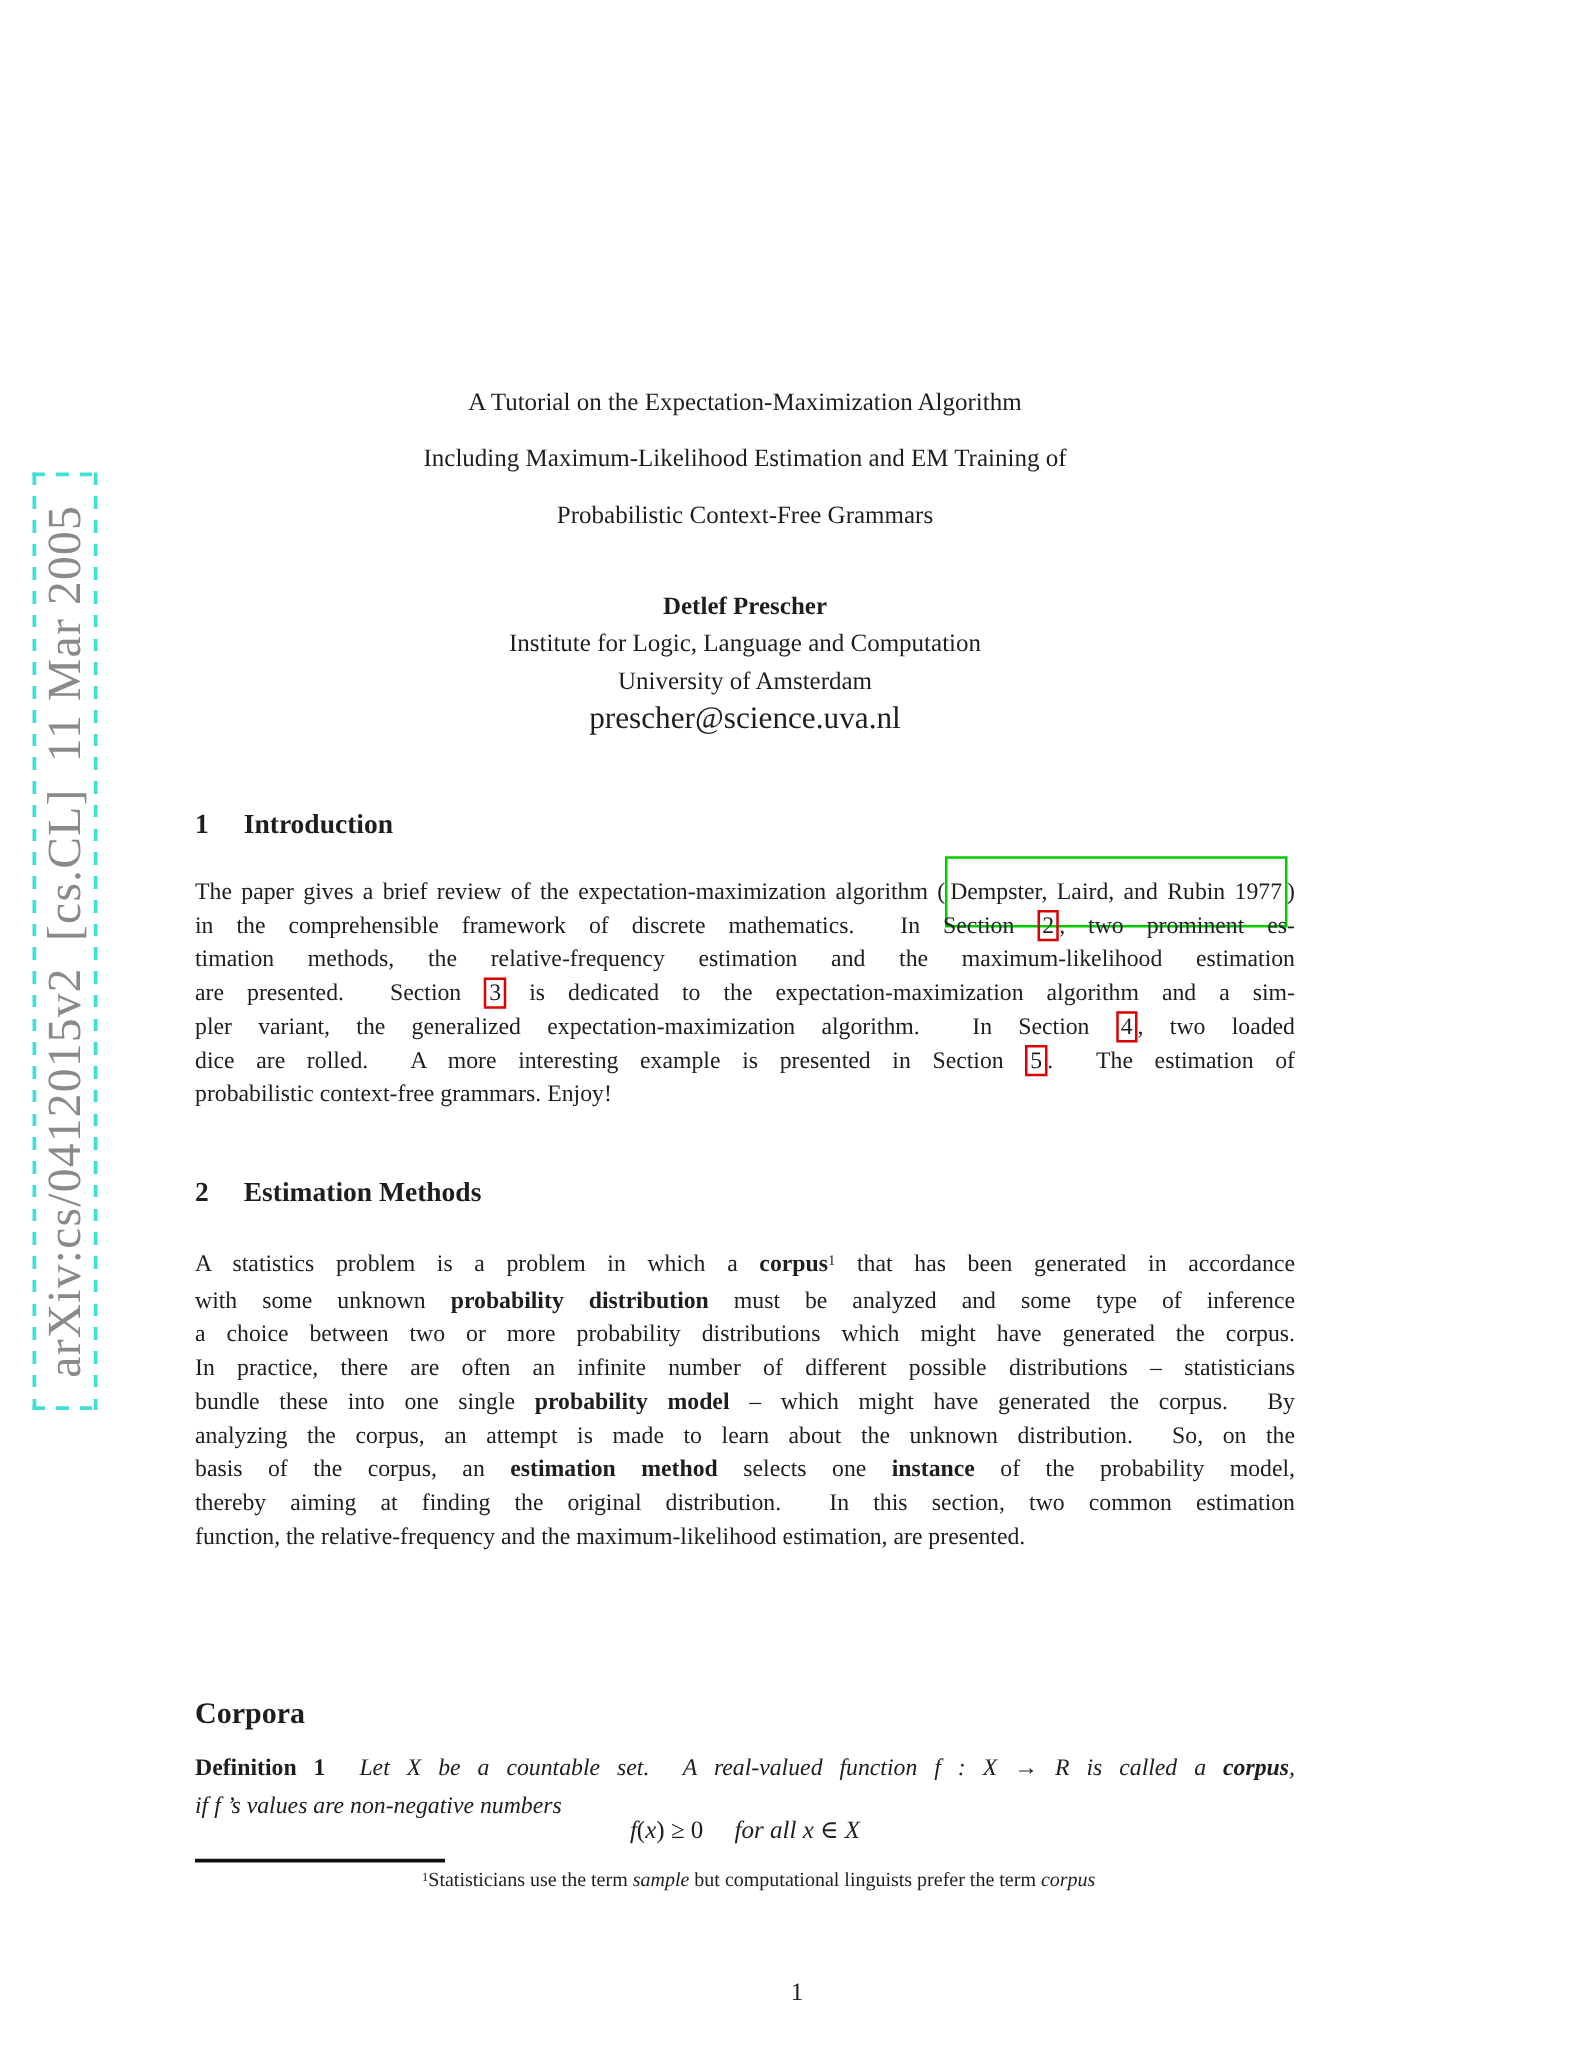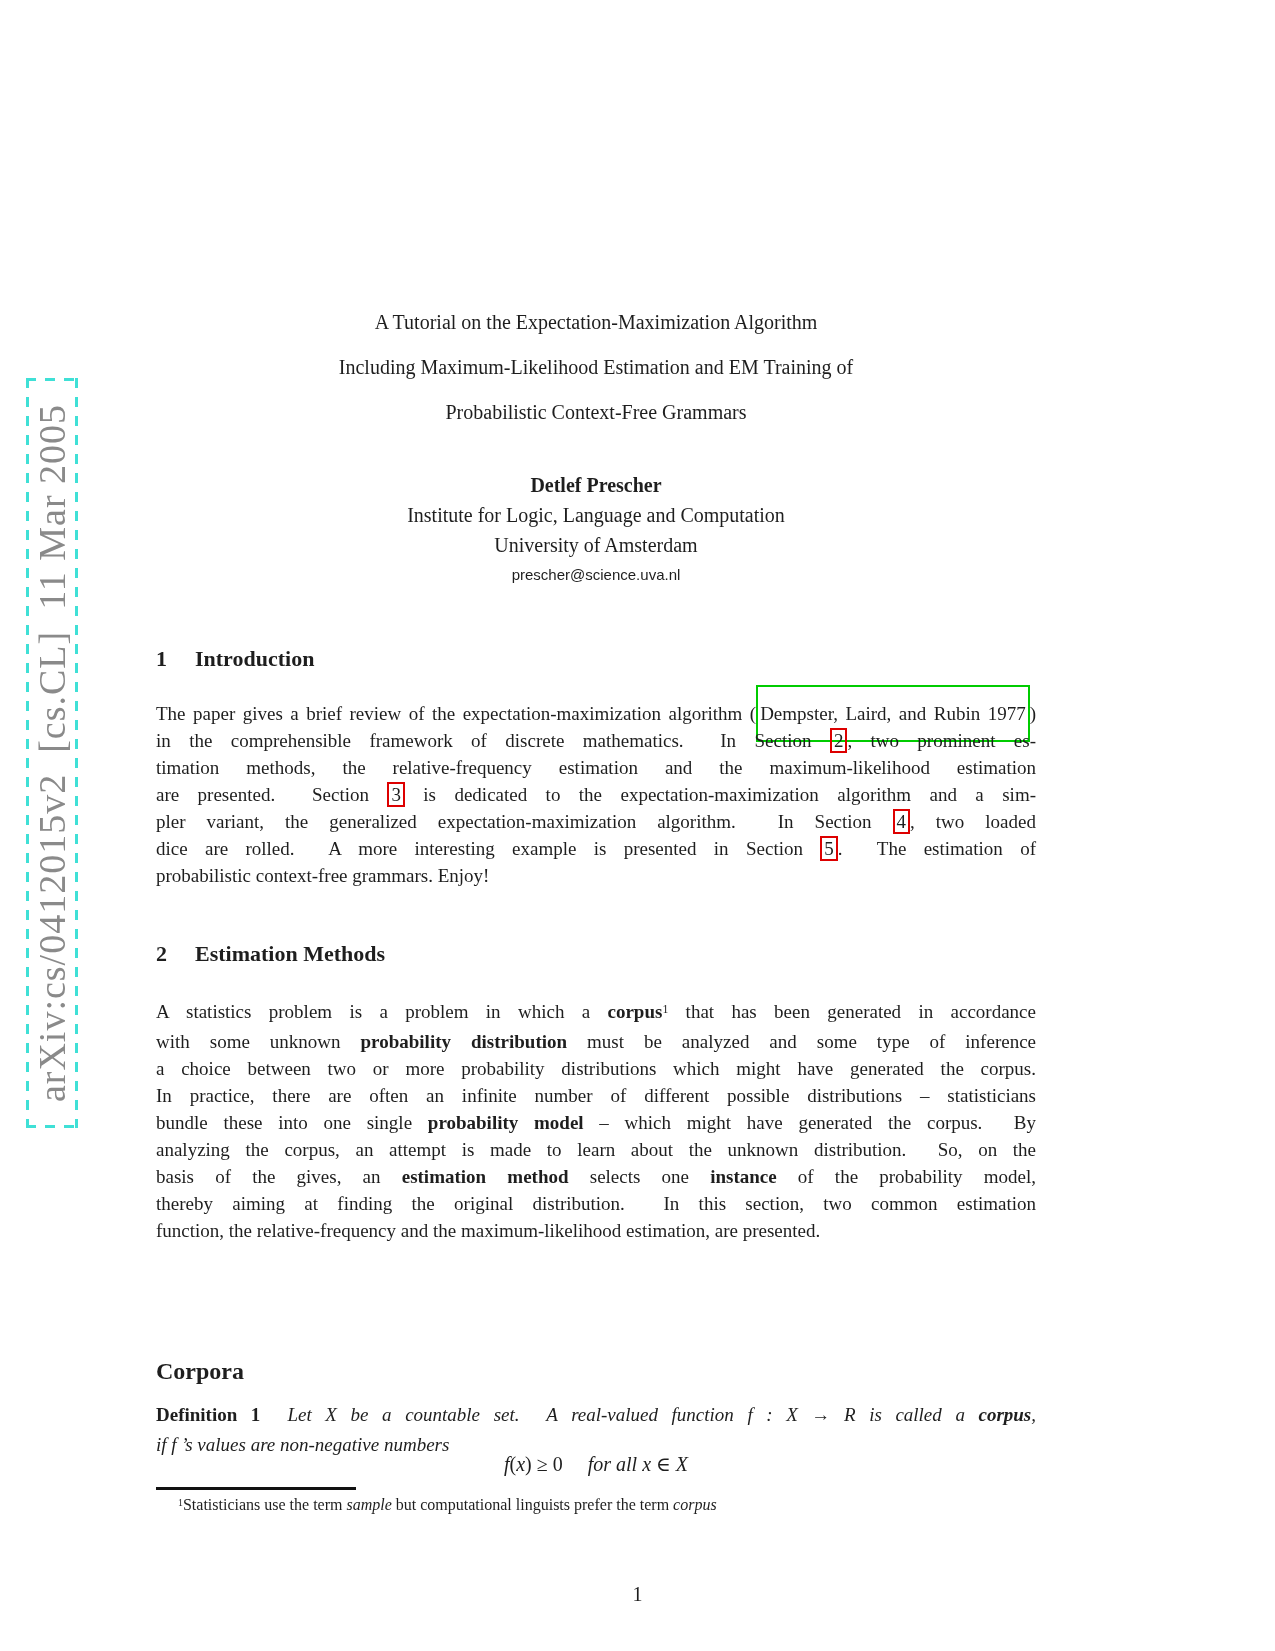--- a/index.html
+++ b/index.html
@@ -33,21 +33,21 @@
     position:absolute;left:50%;top:50%;
     transform:translate(-50%,-50%) rotate(-90deg);
     white-space:pre;
     font-size:38px;color:var(--arxiv-gray);letter-spacing:1px;
   }
   
   .title-block{position:absolute;left:156px;top:300px;width:880px;text-align:center;line-height:45px;font-size:20px;}
   .title-line{white-space:nowrap;}
   .author-block{position:absolute;left:156px;top:470px;width:880px;text-align:center;font-size:20px;line-height:30px;}
   .author-name{font-weight:bold;}
-  .author-email{font-family:Liberation Sans, sans-serif;font-size:15px;}
+  .author-email{font-family:Liberation Serif, serif;font-size:25px;}
   
   .sec-heading{position:absolute;left:156px;width:880px;font-weight:bold;font-size:22px;line-height:32px;}
   .sec-heading .sec-num{display:inline-block;margin-right:28px;}
   .h1{top:643px;}
   .h2{top:938px;}
   .subsec-heading{position:absolute;left:156px;top:1313px;width:880px;font-weight:bold;font-size:24px;line-height:30px;margin-top:43px;}
   
   .para{position:absolute;left:156px;width:880px;font-size:19px;line-height:27px;}
   .para .rich-line{white-space:pre-wrap;text-align:justify;text-align-last:justify;}
   .para .rich-line.last-line{text-align-last:left;}
@@ -59,21 +59,21 @@
   .seg-rm{font-style:normal;}
   sup.fnmark{font-size:62%;vertical-align:baseline;position:relative;top:-0.45em;font-style:normal;}
   .box-green{border:2px solid var(--green-box);padding:16px 2px;}
   .box-red{border:2px solid var(--red-box);padding:0 2px;}
   
   .formula{position:absolute;left:156px;top:1450px;width:880px;text-align:center;font-size:20px;line-height:28px;}
   .formula .rich-line{white-space:pre;}
   
   .footnote-rule{position:absolute;left:156px;top:1487px;width:200px;height:3px;background:#111111;}
   .footnote{position:absolute;left:156px;top:1494px;width:880px;font-size:16px;line-height:22px;}
-  .footnote .rich-line{text-indent:22px;white-space:pre-wrap;}
+  .footnote .rich-line{text-indent:22px;white-space:pre-wrap;text-align:center;}
   
   .page-number{position:absolute;left:0;top:1583px;width:1275px;text-align:center;font-size:20px;}
 </style>
 </head>
 <body>
 
 <div class="page">
 
   <div class="arxiv-stamp">
     <div class="dash-v dash-left"></div>
@@ -114,21 +114,21 @@
     <span class="sec-num">2</span><span>Estimation Methods</span>
   </div>
 
   <div class="para p-estimation">
       <div class="rich-line"><span>A statistics problem is a problem in which a </span><span class="seg-b">corpus</span><sup class="fnmark">1</sup><span> that has been generated in accordance</span></div>
       <div class="rich-line"><span>with some unknown </span><span class="seg-b">probability distribution</span><span> must be analyzed and some type of inference</span></div>
       <div class="rich-line"><span>a choice between two or more probability distributions which might have generated the corpus.</span></div>
       <div class="rich-line"><span>In practice, there are often an infinite number of different possible distributions – statisticians</span></div>
       <div class="rich-line"><span>bundle these into one single </span><span class="seg-b">probability model</span><span> – which might have generated the corpus.  By</span></div>
       <div class="rich-line"><span>analyzing the corpus, an attempt is made to learn about the unknown distribution.  So, on the</span></div>
-      <div class="rich-line"><span>basis of the gives, an </span><span class="seg-b">estimation method</span><span> selects one </span><span class="seg-b">instance</span><span> of the probability model,</span></div>
+      <div class="rich-line"><span>basis of the corpus, an </span><span class="seg-b">estimation method</span><span> selects one </span><span class="seg-b">instance</span><span> of the probability model,</span></div>
       <div class="rich-line"><span>thereby aiming at finding the original distribution.  In this section, two common estimation</span></div>
       <div class="rich-line last-line"><span>function, the relative-frequency and the maximum-likelihood estimation, are presented.</span></div>
     </div>
 
   <div class="subsec-heading">Corpora</div>
 
   <div class="para p-definition">
       <div class="rich-line"><span class="seg-b seg-rm">Definition 1</span><span>  Let X be a countable set.  A real-valued function f : X → R is called a </span><span class="seg-b">corpus</span><span>,</span></div>
       <div class="rich-line last-line"><span>if f ’s values are non-negative numbers</span></div>
     </div>

